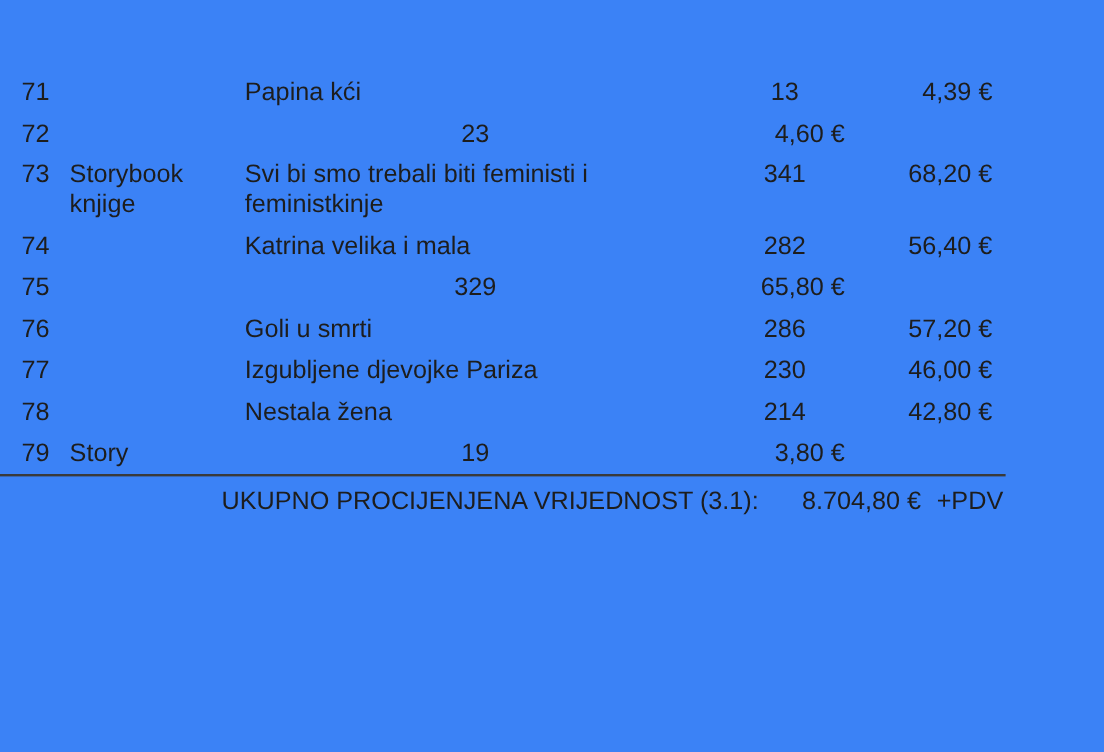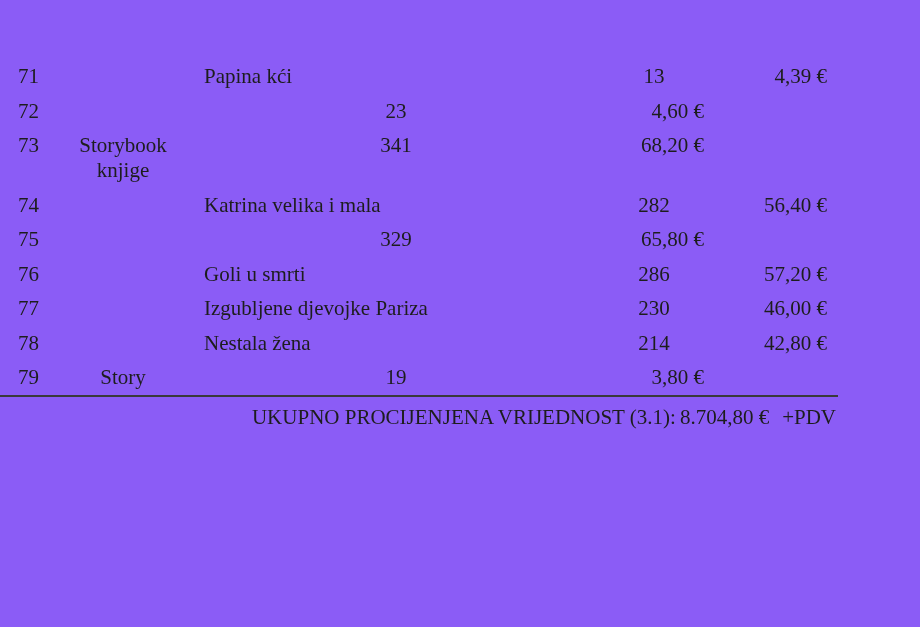--- a/index.html
+++ b/index.html
@@ -4,44 +4,43 @@
 <style>
   html, body {
     margin: 0;
     padding: 0;
     background: #ffffff;
   }
   .page {
     position: relative;
     width: 920px;
     height: 627px;
-    background: #8b5cf6;
+    background: #3b82f6;
     overflow: hidden;
-    font-family: Liberation Serif, serif;
+    font-family: Liberation Sans, sans-serif;
     color: #1d1d1d;
     font-size: 21px;
   }
   .table {
     position: absolute;
     top: 64px;
     left: 18px;
     width: 809px;
   }
   .row {
     display: grid;
     grid-template-columns: 40px 130px 416px 100px 123px;
     align-items: start;
     line-height: 25px;
     margin-bottom: 9.5px;
   }
   .c-num {
     text-align: left;
   }
   .c-cat {
-    text-align: center;
   }
   .c-title {
     padding-left: 16px;
     text-align: left;
   }
   .c-qty {
     text-align: center;
   }
   .c-price {
     text-align: right;
@@ -55,21 +54,21 @@
     background: #3a3a3a;
   }
   .total-row {
     position: absolute;
     top: 405px;
     right: 84px;
     line-height: 25px;
     white-space: nowrap;
   }
   .total-value {
-    margin-left: 4px;
+    margin-left: 36px;
   }
   .total-suffix {
     margin-left: 13px;
   }
 </style>
 </head>
 <body>
 
 <div class="page">
 
@@ -86,20 +85,21 @@
     <div class="row">
       <div class="c-num">72</div>
       <div class="c-cat"></div>
       <div class="c-qty">23</div>
       <div class="c-price">4,60 €</div>
     </div>
 
     <div class="row">
       <div class="c-num">73</div>
       <div class="c-cat">Storybook knjige</div>
+      <div class="c-title">Svi bi smo trebali biti feministi i feministkinje</div>
       <div class="c-qty">341</div>
       <div class="c-price">68,20 €</div>
     </div>
 
     <div class="row">
       <div class="c-num">74</div>
       <div class="c-cat"></div>
       <div class="c-title">Katrina velika i mala</div>
       <div class="c-qty">282</div>
       <div class="c-price">56,40 €</div>

